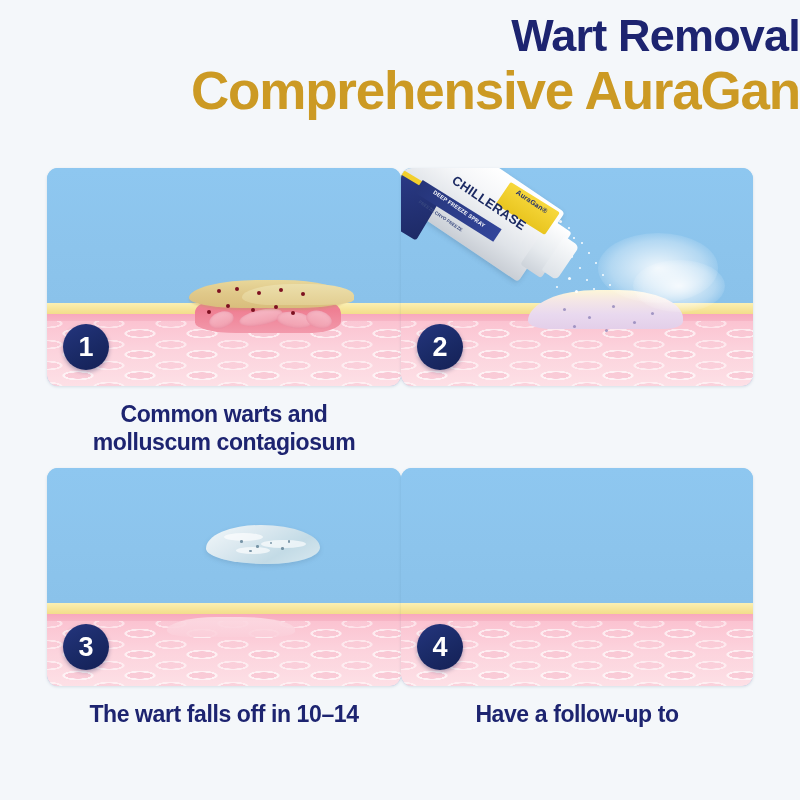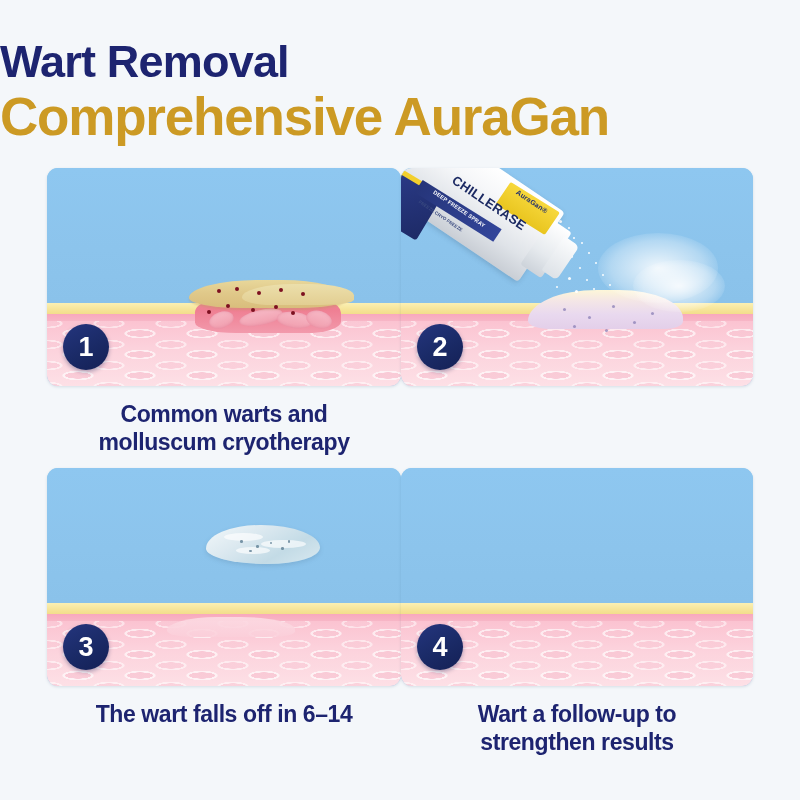--- a/index.html
+++ b/index.html
@@ -5,21 +5,21 @@
   * { margin:0; padding:0; box-sizing:border-box; }
   html,body { width:800px; height:800px; }
   body {
     background:#f4f7fa;
     font-family:"Liberation Sans", sans-serif;
     overflow:hidden;
     position:relative;
   }
 
   
-  #title-block { width:800px; padding-top:38px; text-align:left; }
+  #title-block { width:800px; padding-top:12px; text-align:right; }
   #title-line-1 {
     color:#1d2470;
     font-size:45px;
     font-weight:700;
     letter-spacing:-0.8px;
     line-height:1.06;
     white-space:nowrap;
   }
   #title-line-2 {
     color:#cc9a24;
@@ -355,21 +355,21 @@
           <div class="wart-dot" style="left:40%;top:55%;"></div>
           <div class="wart-dot" style="left:55%;top:50%;"></div>
           <div class="wart-dot" style="left:66%;top:60%;"></div>
           <div class="wart-dot" style="left:12%;top:58%;"></div>
         </div>
 
         <div class="num-badge">1</div>
       </div>
       <div class="caption">
         <div>Common warts and</div>
-        <div>molluscum cryotherapy</div>
+        <div>molluscum contagiosum</div>
       </div>
     </div>
   </div>
 
   <div class="step-cell cell-right">
     <div class="step-inner">
       <div class="panel">
         <div class="air"></div>
         <div class="epidermis"></div>
         <div class="stratum"></div>
@@ -452,36 +452,35 @@
           <div class="scab-dot" style="left:44%;top:52%;"></div>
           <div class="scab-dot" style="left:56%;top:44%;"></div>
           <div class="scab-dot" style="left:66%;top:58%;"></div>
           <div class="scab-dot" style="left:38%;top:64%;"></div>
           <div class="scab-dot" style="left:72%;top:40%;"></div>
         </div>
 
         <div class="num-badge">3</div>
       </div>
       <div class="caption">
-        <div>The wart falls off in 6–14</div>
+        <div>The wart falls off in 10–14</div>
       </div>
     </div>
   </div>
 
   <div class="step-cell cell-right">
     <div class="step-inner">
       <div class="panel">
         <div class="air"></div>
         <div class="epidermis"></div>
         <div class="stratum"></div>
         <div class="dermis">
           <div class="cells"></div>
         </div>
         <div class="num-badge">4</div>
       </div>
       <div class="caption">
-        <div>Wart a follow-up to</div>
-        <div>strengthen results</div>
+        <div>Have a follow-up to</div>
       </div>
     </div>
   </div>
 
 </div>
 
 </body></html>

